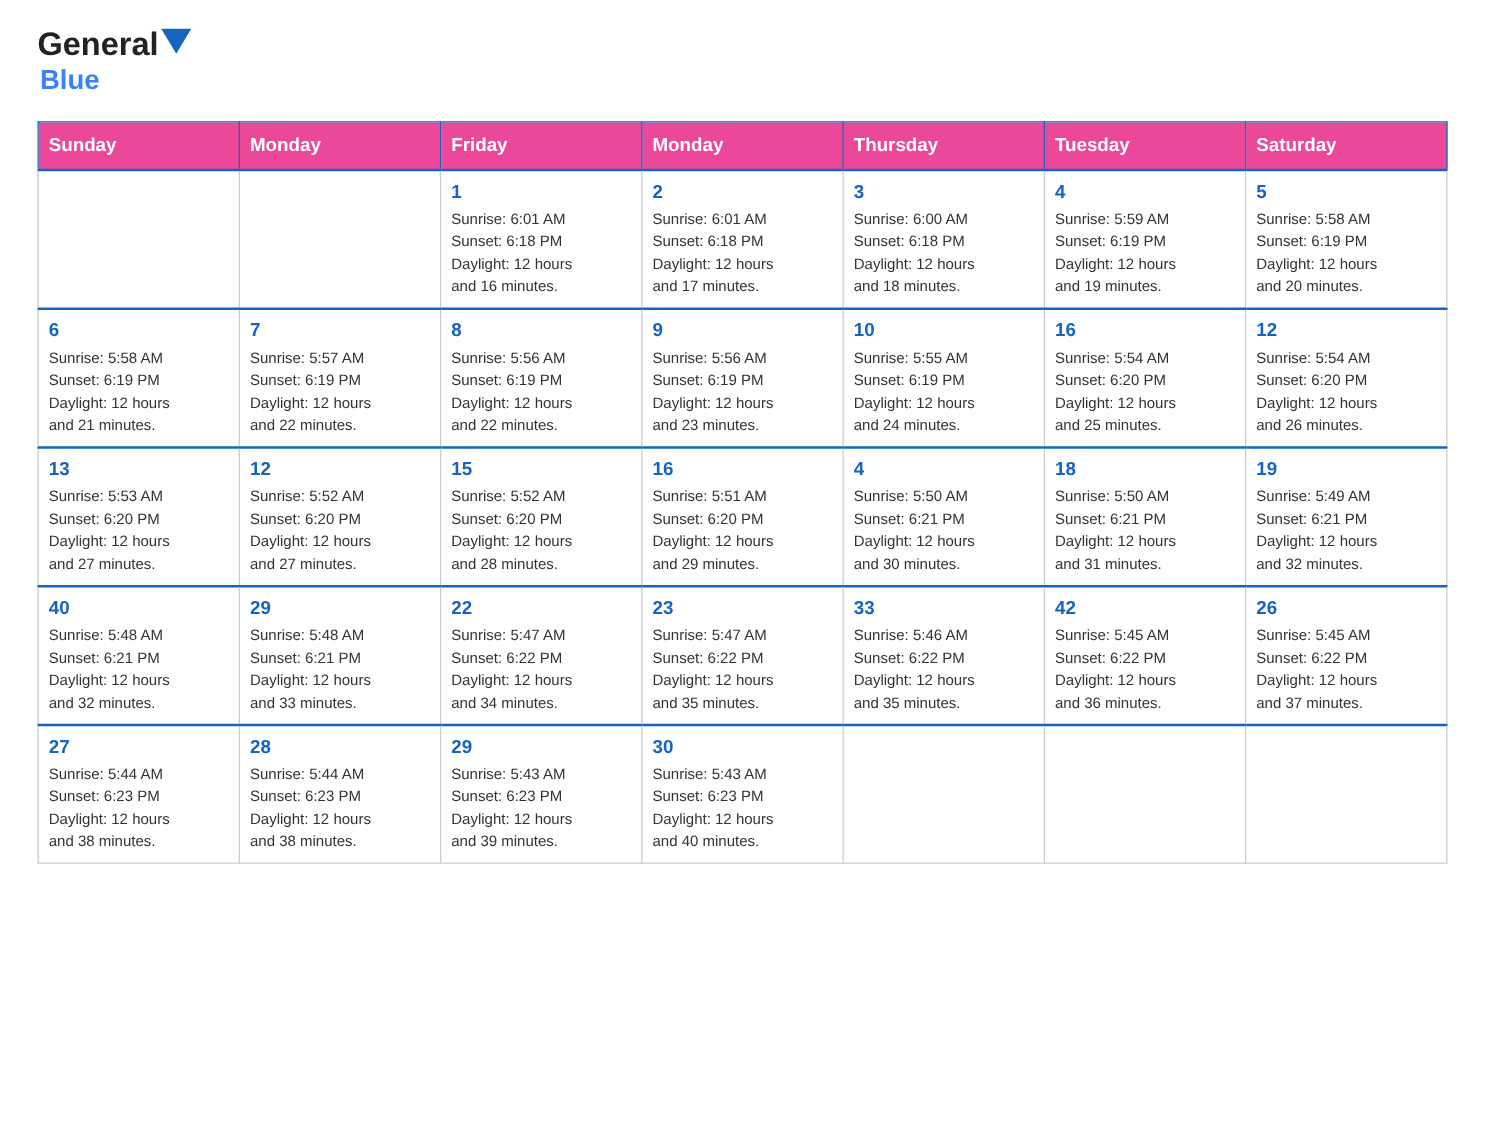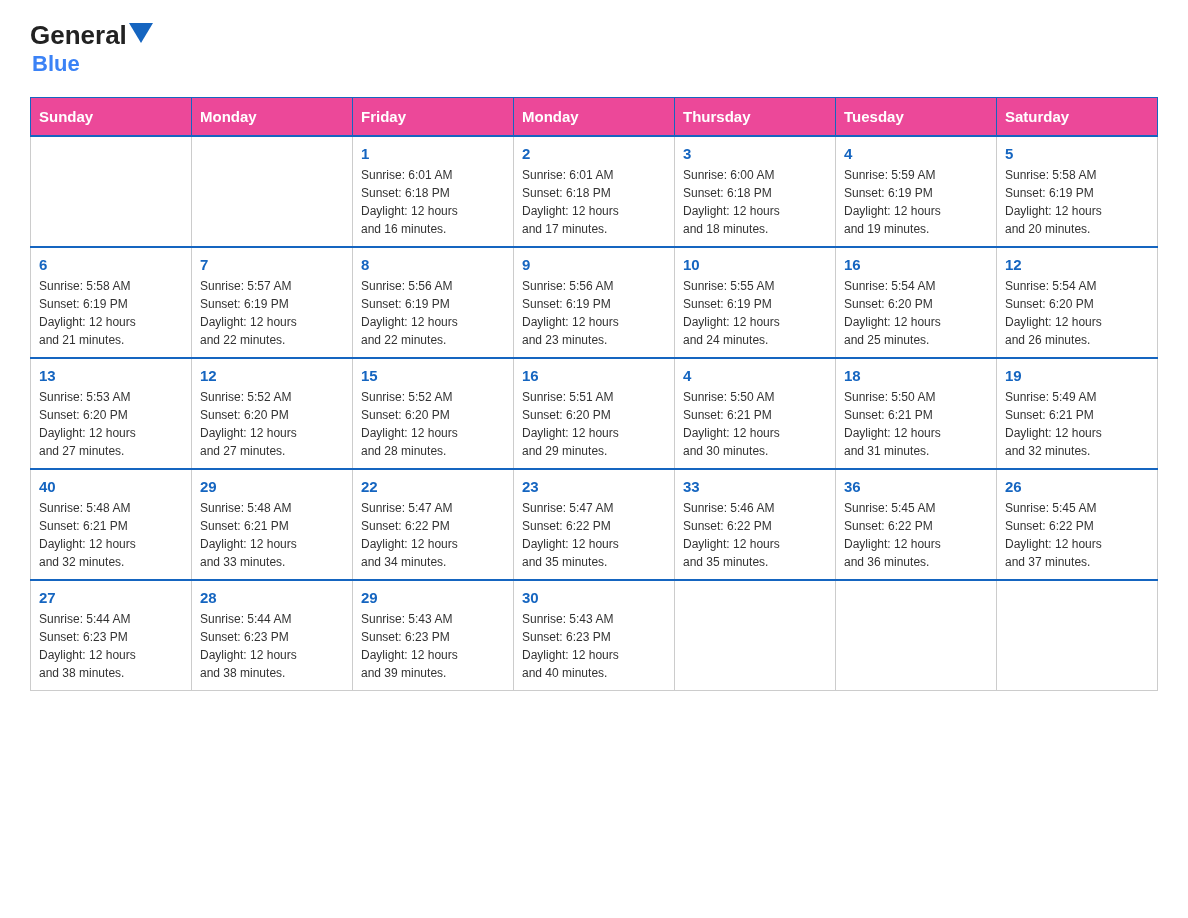--- a/index.html
+++ b/index.html
@@ -237,21 +237,21 @@
         </td>
         <td>
           <span class="day-number">23</span>
           <div class="day-info">Sunrise: 5:47 AM<br>Sunset: 6:22 PM<br>Daylight: 12 hours<br>and 35 minutes.</div>
         </td>
         <td>
           <span class="day-number">33</span>
           <div class="day-info">Sunrise: 5:46 AM<br>Sunset: 6:22 PM<br>Daylight: 12 hours<br>and 35 minutes.</div>
         </td>
         <td>
-          <span class="day-number">36</span>
+          <span class="day-number">42</span>
           <div class="day-info">Sunrise: 5:45 AM<br>Sunset: 6:22 PM<br>Daylight: 12 hours<br>and 36 minutes.</div>
         </td>
         <td>
           <span class="day-number">26</span>
           <div class="day-info">Sunrise: 5:45 AM<br>Sunset: 6:22 PM<br>Daylight: 12 hours<br>and 37 minutes.</div>
         </td>
       </tr>
       <tr class="week-row">
         <td>
           <span class="day-number">27</span>

